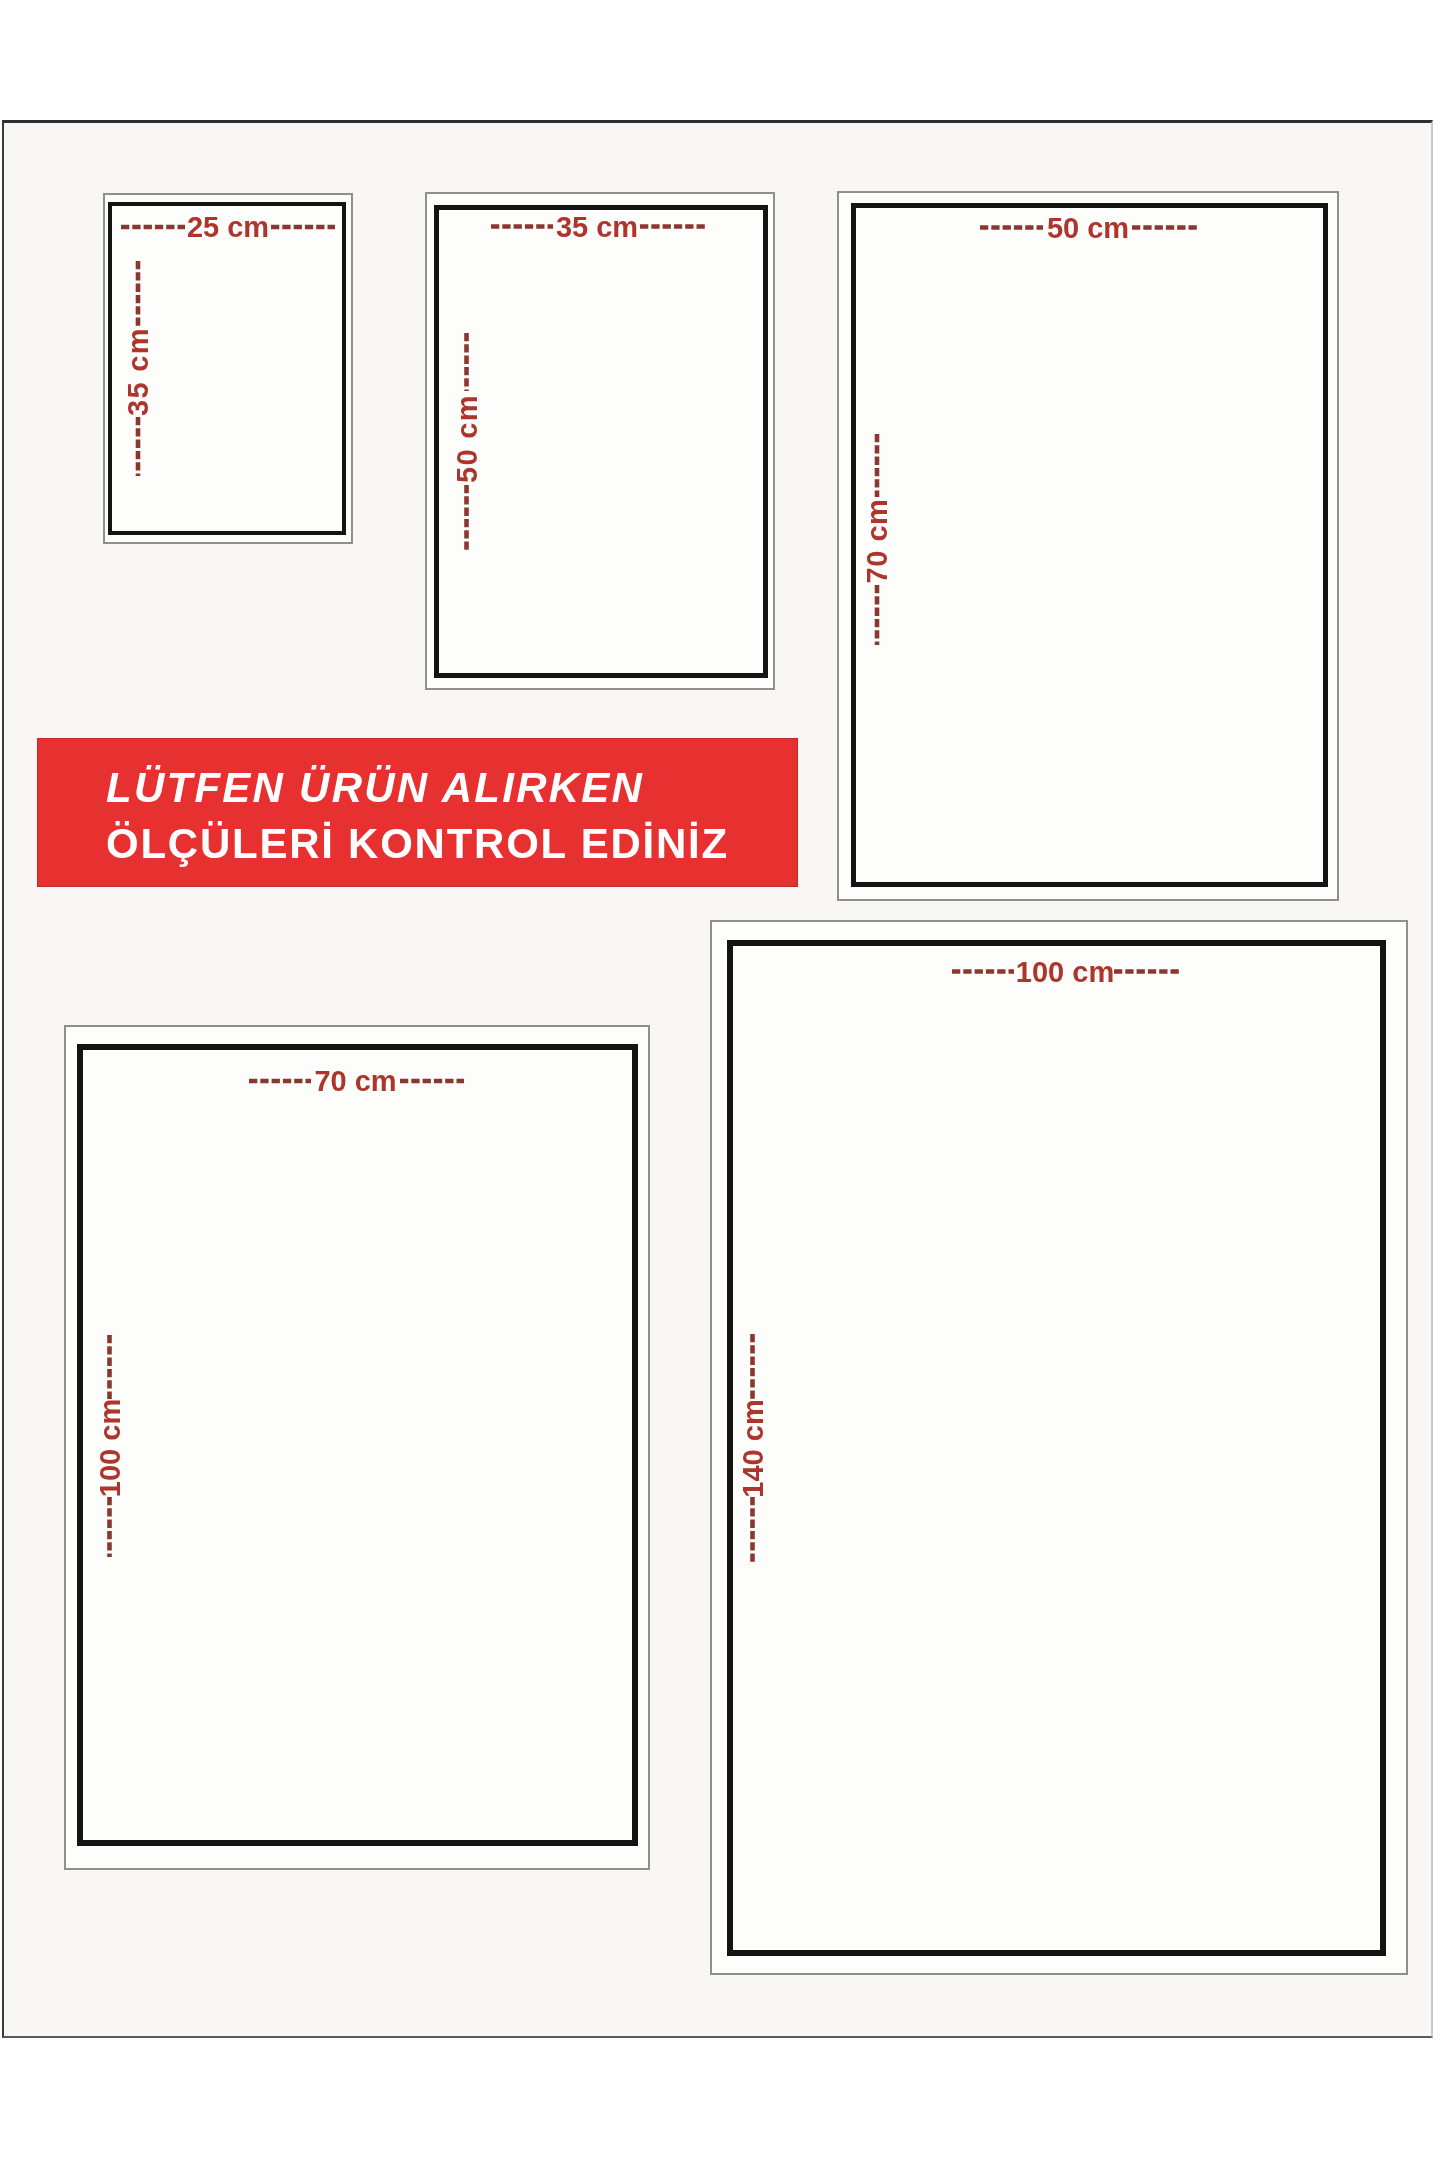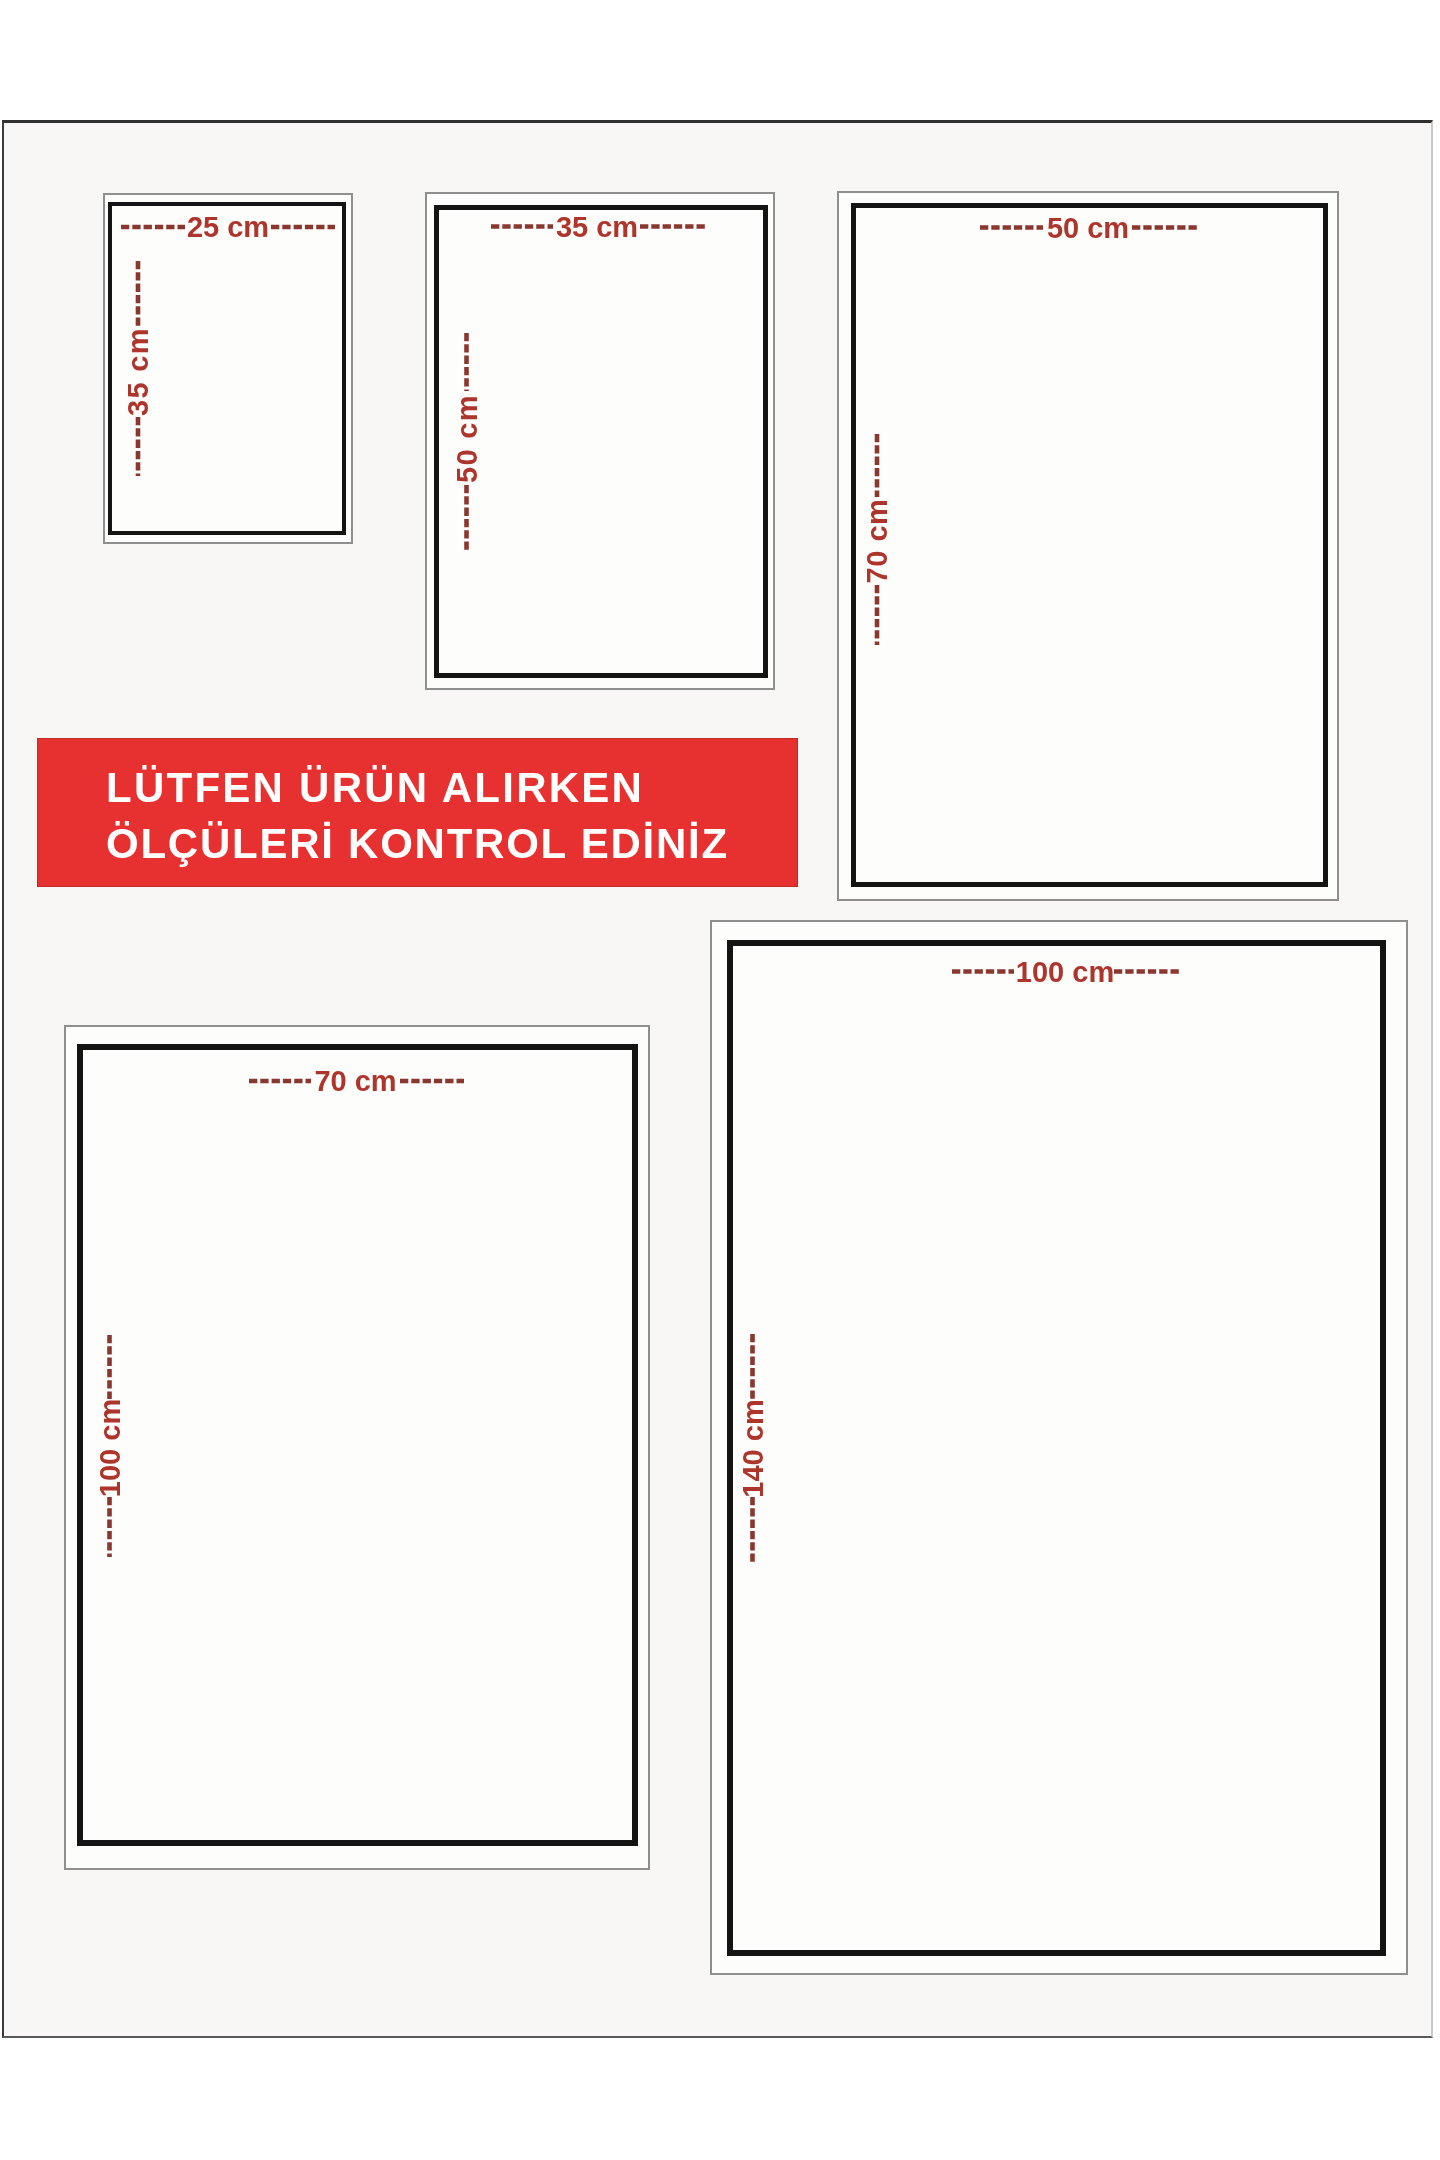--- a/index.html
+++ b/index.html
@@ -34,21 +34,21 @@
 <div class="innerbox" style="left:11px;top:17px;right:10px;bottom:22px;border:6px solid #141414;"></div>
 </div>
 
 <div class="abs outerbox" style="left:710px;top:920px;width:698px;height:1055px;">
 
 <div class="innerbox" style="left:15px;top:18px;right:20px;bottom:17px;border:6px solid #141414;"></div>
 </div>
 
 <div class="abs" style="left:37px;top:738px;width:761px;height:149px;background:#e73130;border:1px solid #c02a27;"></div>
 
-<div class="abs" style="left:106px;top:767px;color:#ffffff;font-size:42px;font-weight:bold;line-height:1;letter-spacing:2.25px;white-space:nowrap;">LÜTFEN ÜRÜN ALIRKEN</div>
+<div class="abs" style="left:106px;top:767px;color:#ffffff;font-size:42px;font-weight:bold;line-height:1;letter-spacing:2.25px;white-space:nowrap;font-style:italic;">LÜTFEN ÜRÜN ALIRKEN</div>
 
 <div class="abs" style="left:106px;top:823px;color:#ffffff;font-size:42px;font-weight:bold;line-height:1;letter-spacing:1.75px;white-space:nowrap;text-align:center;">ÖLÇÜLERİ KONTROL EDİNİZ</div>
 
 <svg class="abs" style="left:0;top:0;" width="1440" height="2160" viewBox="0 0 1440 2160">
   <g stroke="#8a382f" stroke-width="4.6" stroke-dasharray="8.3 3">
 
     <line x1="121" y1="227" x2="185" y2="227"></line>
     <line x1="271" y1="227" x2="335" y2="227"></line>
 
     <line x1="138" y1="261" x2="138" y2="327"></line>

